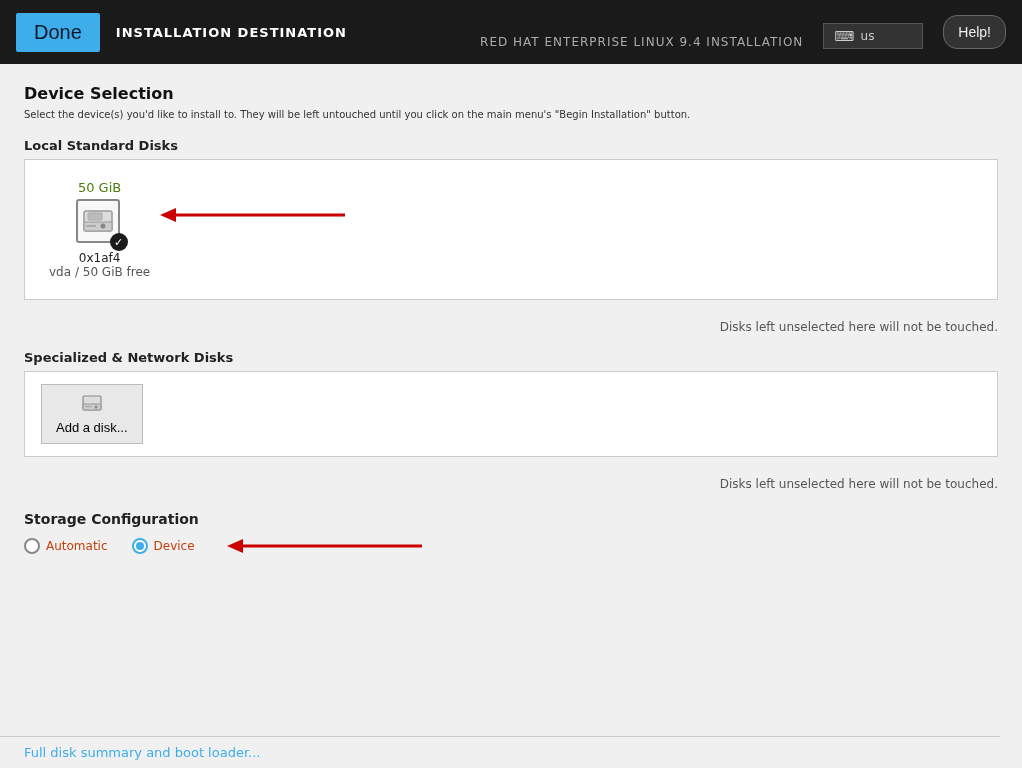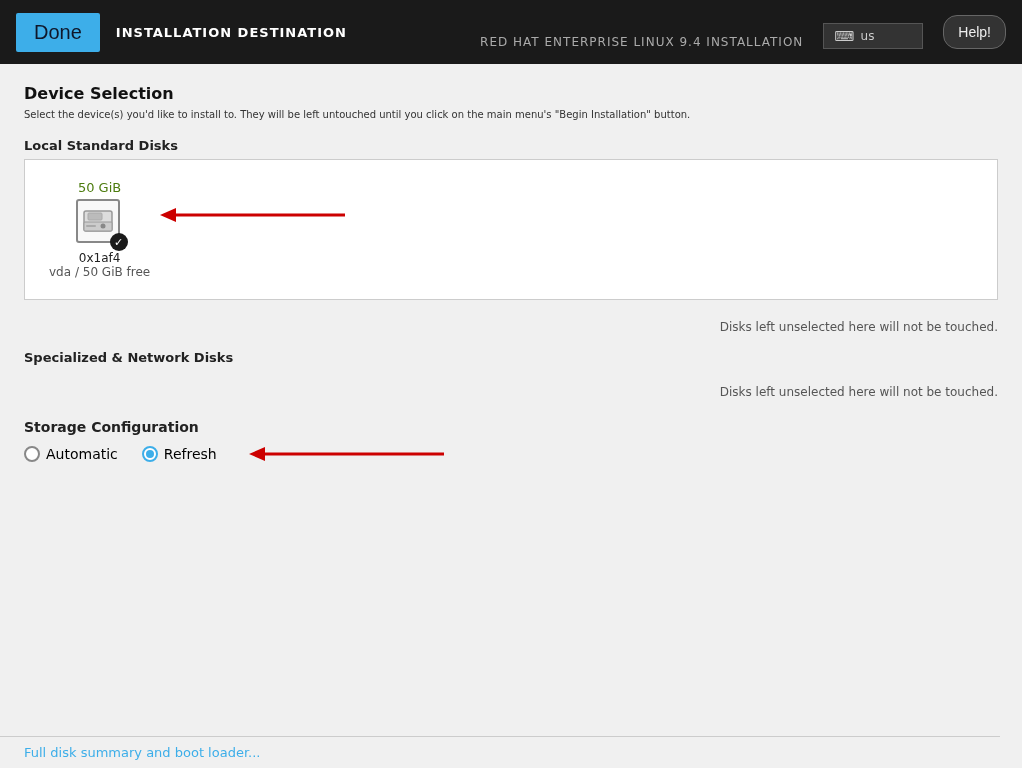--- a/index.html
+++ b/index.html
@@ -234,22 +234,22 @@
     .radio-outer.selected {
       border-color: #3daee9;
     }
     .radio-inner {
       width: 8px;
       height: 8px;
       border-radius: 50%;
       background: #3daee9;
     }
     .radio-label {
-      font-size: 14px;
-      color: #000000;
+      font-size: 12px;
+      color: #c2410c;
     }
 
     
     .custom-arrow-wrapper {
       display: flex;
       align-items: center;
       margin-left: 8px;
     }
 
     
@@ -335,37 +335,50 @@
           <line x1="185" y1="9" x2="16" y2="9" stroke="#cc0000" stroke-width="3"></line>
           <polygon points="0,9 16,2 16,16" fill="#cc0000"></polygon>
         </svg>
       </div>
     </div>
     <div class="disks-note">Disks left unselected here will not be touched.</div>
   </div>
 
   <div class="disks-section">
     <div class="disks-label">Specialized &amp; Network Disks</div>
+    <div class="specialized-box">
+      <button class="add-disk-btn">
+        <span class="add-disk-icon">
+          <svg width="20" height="20" viewBox="0 0 20 20">
+            <rect x="1" y="3" width="18" height="14" rx="1.5" fill="#ddd" stroke="#888" stroke-width="1.2"></rect>
+            <rect x="1" y="11" width="18" height="6" rx="1" fill="#ccc" stroke="#888" stroke-width="0.8"></rect>
+            <circle cx="14" cy="14" r="1.5" fill="#888"></circle>
+            <rect x="3" y="13" width="7" height="1.2" rx="0.6" fill="#aaa"></rect>
+          </svg>
+        </span>
+        <span>Add a disk...</span>
+      </button>
+    </div>
     <div class="disks-note">Disks left unselected here will not be touched.</div>
   </div>
 
   <div class="storage-config">
     <div class="storage-config-label">Storage Configuration</div>
     <div class="radio-group">
 
       <label class="radio-option">
         <div class="radio-outer"></div>
         <span class="radio-label">Automatic</span>
       </label>
 
       <label class="radio-option">
         <div class="radio-outer selected">
           <div class="radio-inner"></div>
         </div>
-        <span class="radio-label">Refresh</span>
+        <span class="radio-label">Device</span>
       </label>
 
       <div class="custom-arrow-wrapper">
         <svg width="195" height="18" viewBox="0 0 195 18">
           <line x1="195" y1="9" x2="16" y2="9" stroke="#cc0000" stroke-width="3"></line>
           <polygon points="0,9 16,2 16,16" fill="#cc0000"></polygon>
         </svg>
       </div>
     </div>
   </div>

